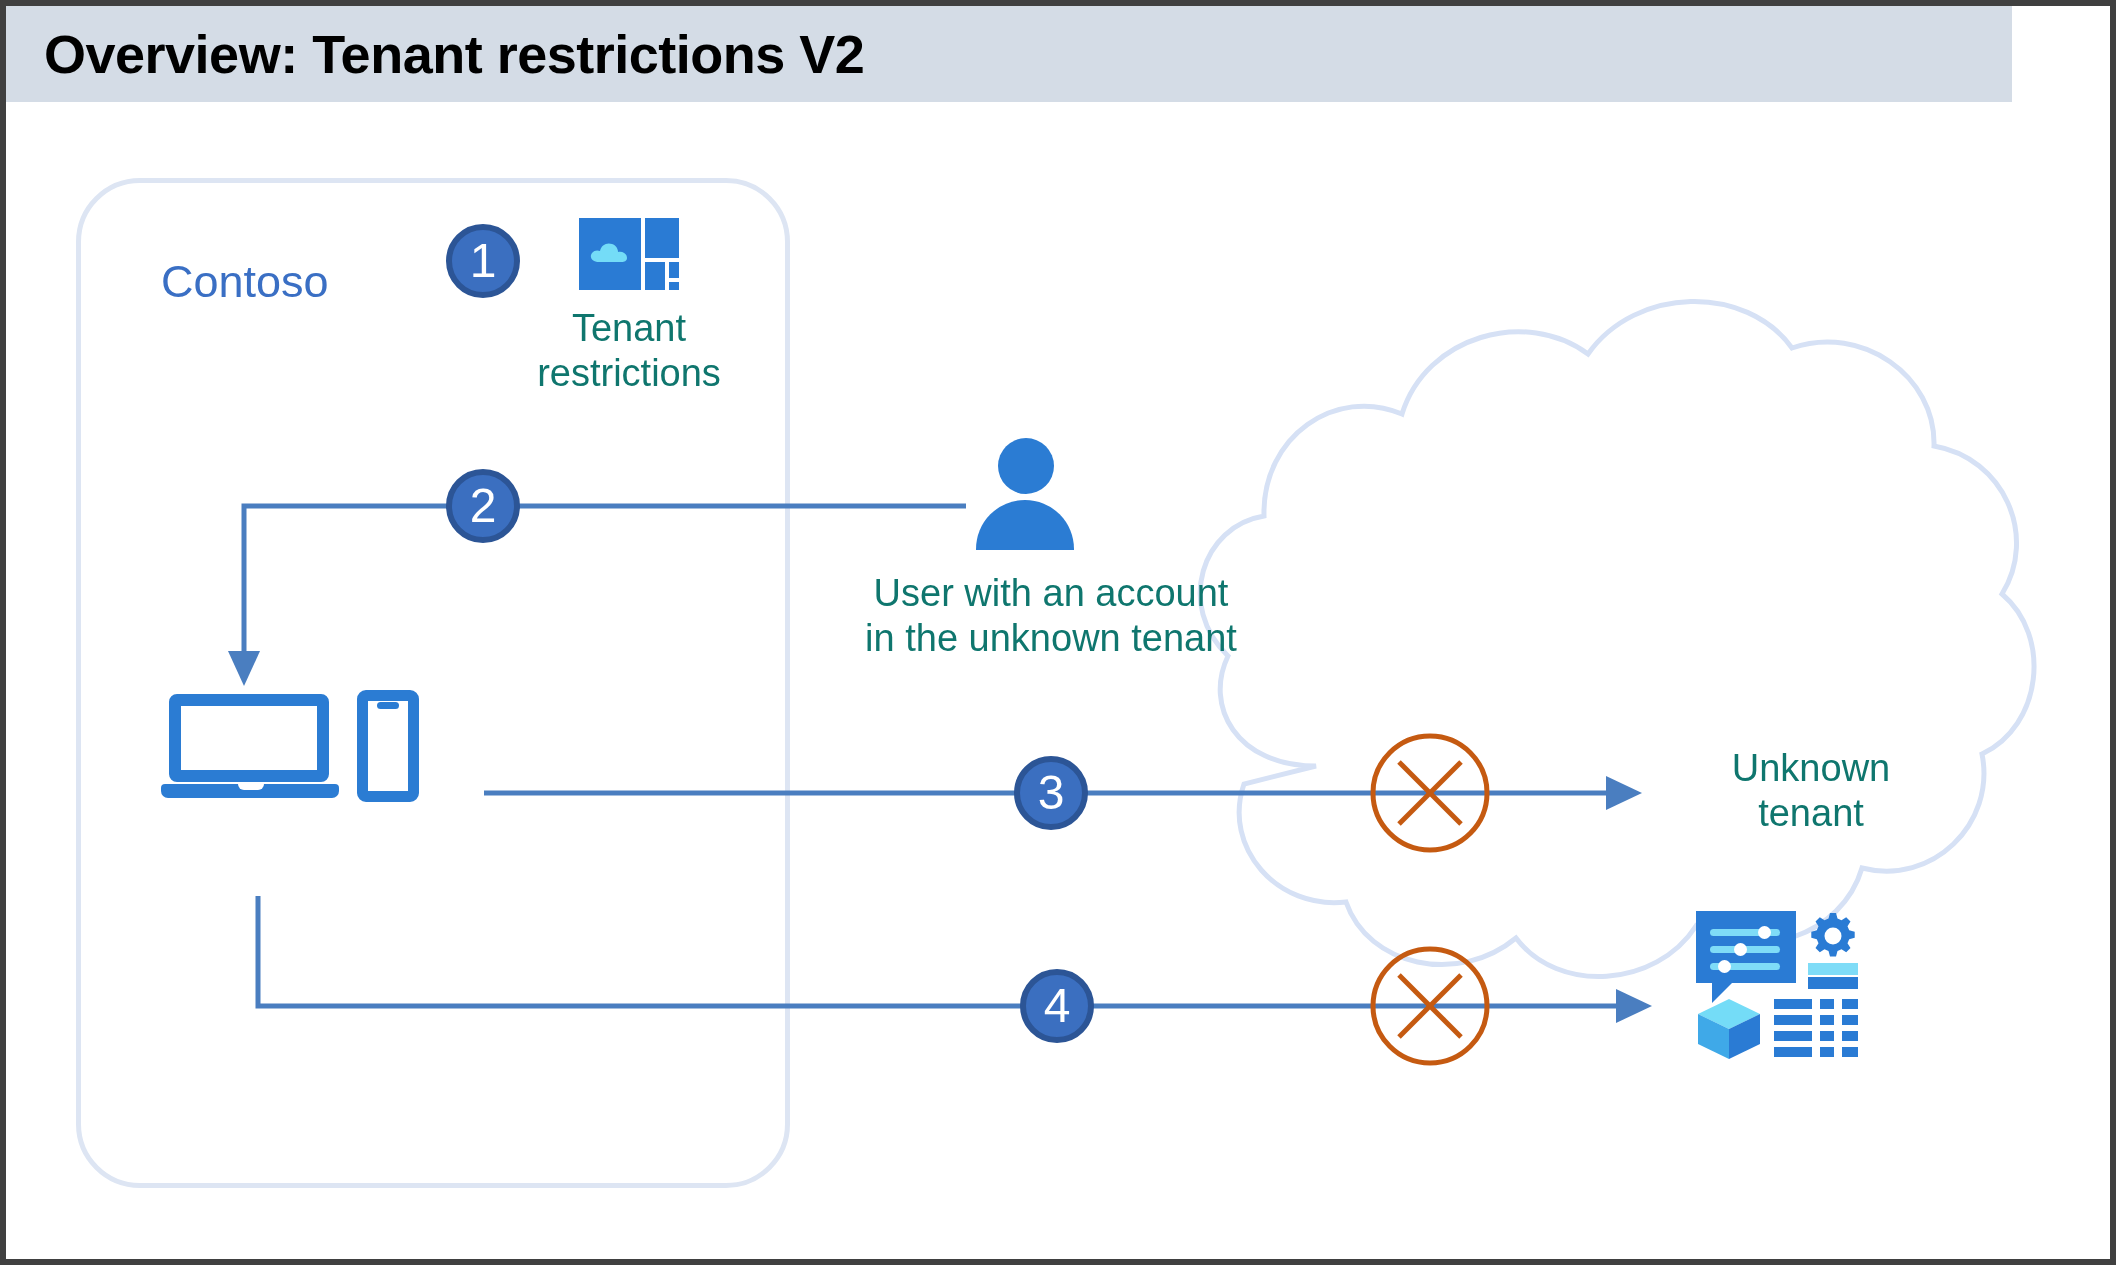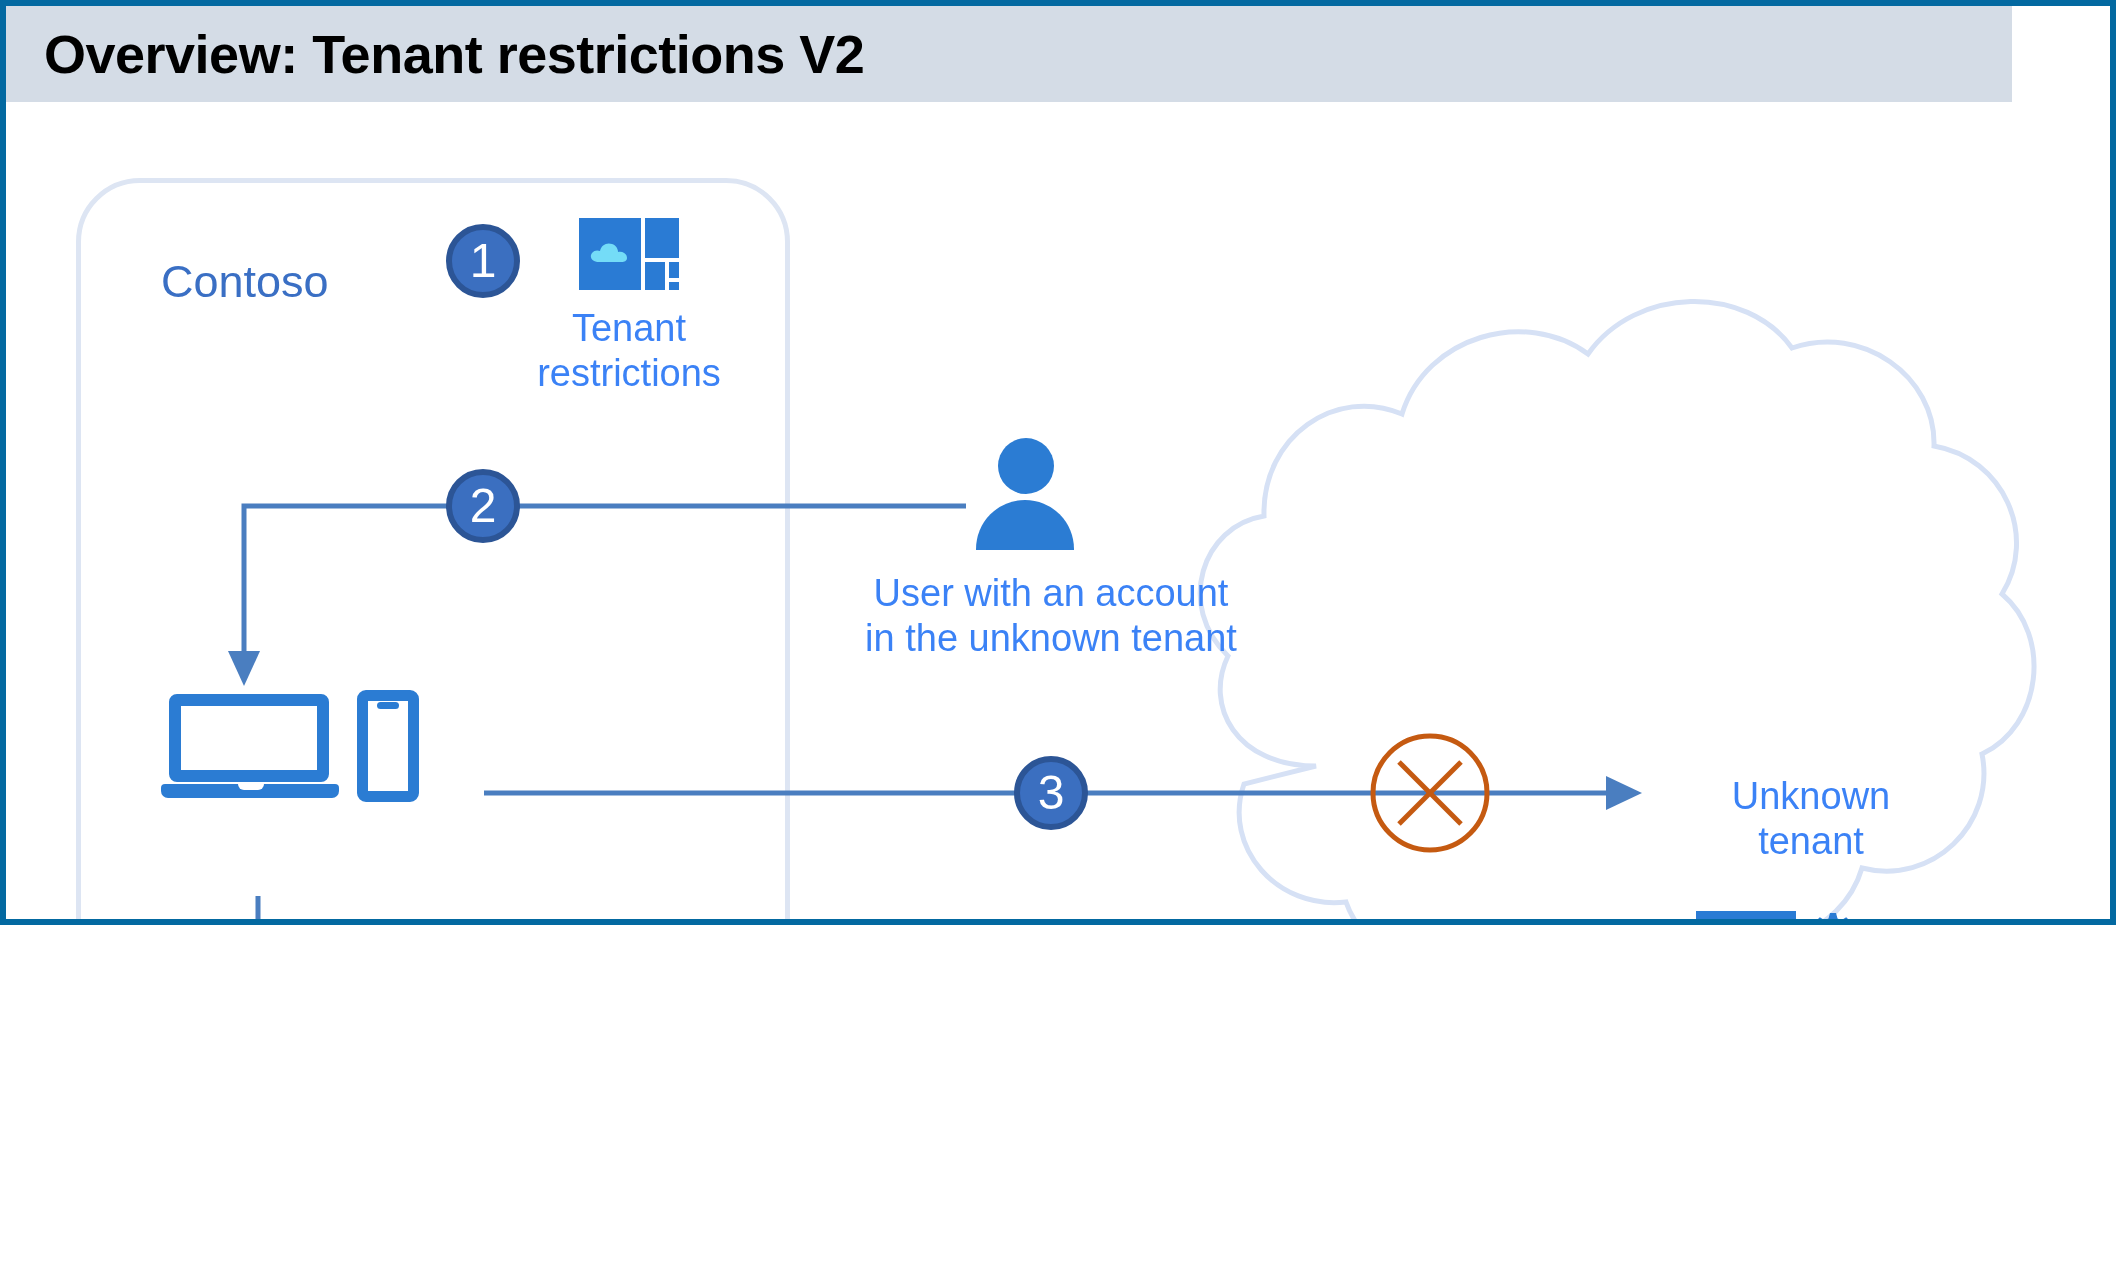--- a/index.html
+++ b/index.html
@@ -6,24 +6,24 @@
     margin: 0;
     padding: 0;
     background: #ffffff;
   }
   body {
     font-family: "Liberation Sans", sans-serif;
   }
   #page {
     position: relative;
     width: 2116px;
-    height: 925px;
-    background: #ffffff;
-    box-sizing: border-box;
-    border: 6px solid #0369a1;
+    height: 1265px;
+    background: #ffffff;
+    box-sizing: border-box;
+    border: 6px solid #404040;
     overflow: hidden;
   }
   #header-bar {
     position: absolute;
     left: 0;
     top: 0;
     width: 2006px;
     height: 96px;
     background: #d4dce6;
   }
@@ -98,29 +98,29 @@
   #tr-cloud {
     position: absolute;
     left: 10px;
     top: 22px;
     width: 44px;
     height: 24px;
   }
   .label-text {
     position: absolute;
     font-size: 38px;
-    color: #3b82f6;
+    color: #0f766e;
     text-align: center;
     line-height: 1.18;
     white-space: pre-line;
   }
   #tr-label { left: 478px; top: 300px; width: 290px; }
   #user-label { left: 800px; top: 565px; width: 490px; }
   #device-label { left: 85px; top: 815px; width: 400px; }
-  #unknown-tenant-label { left: 1655px; top: 768px; width: 300px; }
+  #unknown-tenant-label { left: 1655px; top: 740px; width: 300px; }
 
   
   #person-icon {
     position: absolute;
     left: 970px;
     top: 432px;
     width: 98px;
     height: 118px;
   }
   #person-icon .head {

